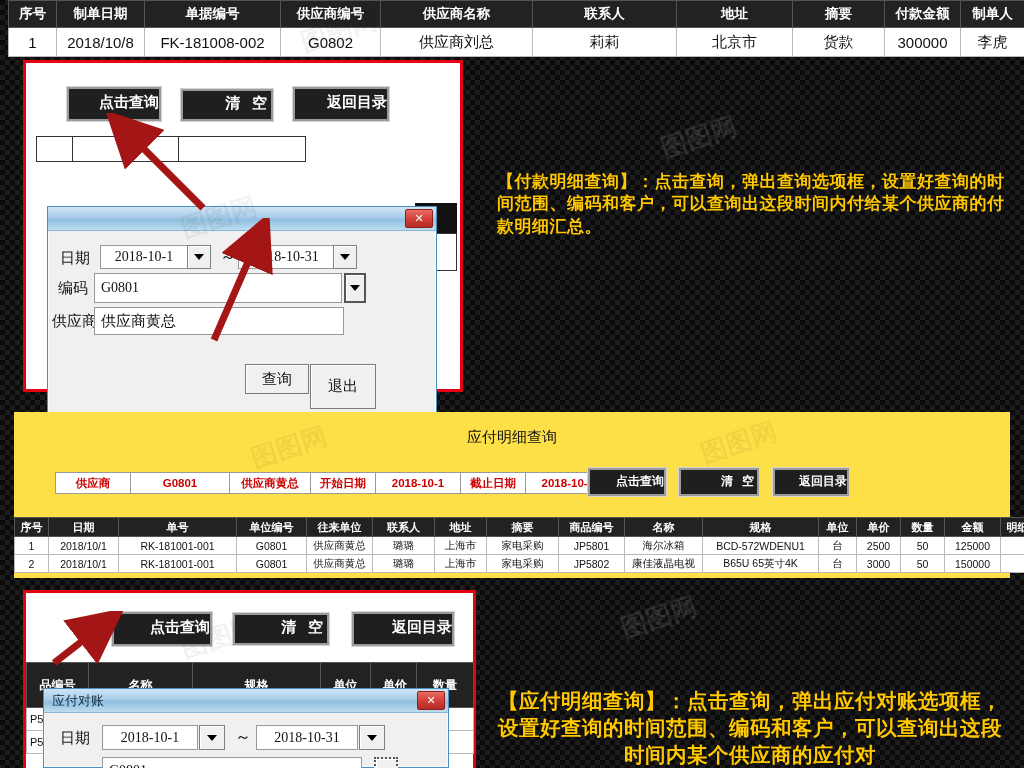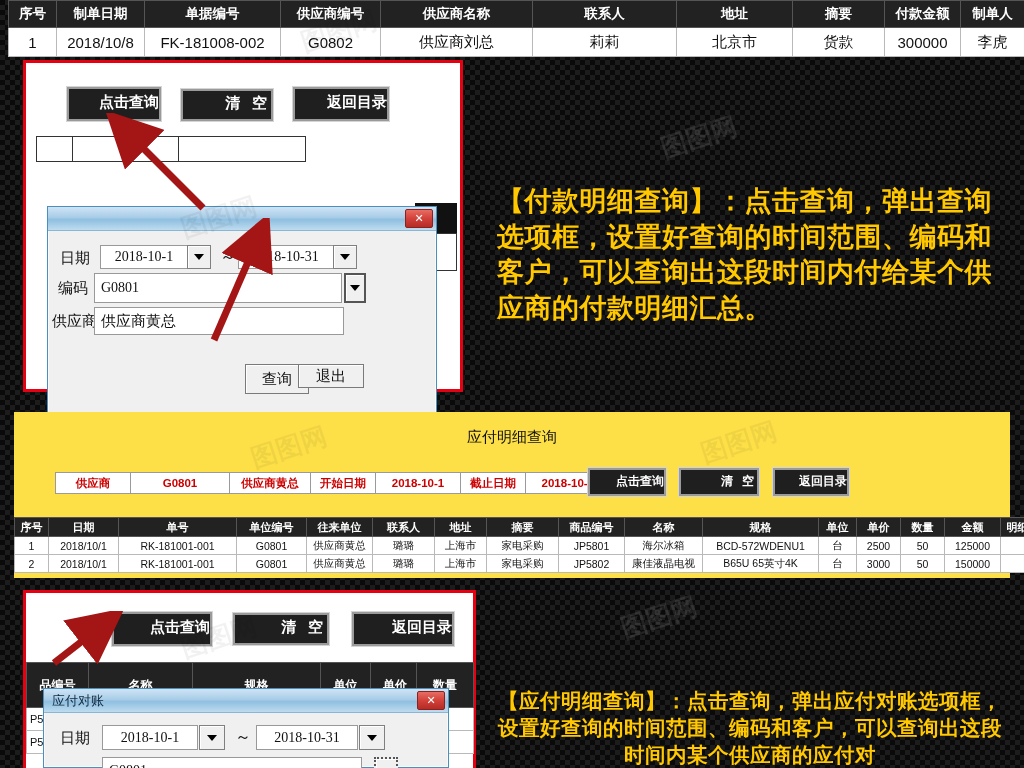--- a/index.html
+++ b/index.html
@@ -101,21 +101,21 @@
   
   .arrow{position:absolute;pointer-events:none;}
 
   
   .annot{
     position:absolute;color:#ffc800;font-weight:bold;
     font-family:"DejaVu Sans",sans-serif;
     line-height:1.32;letter-spacing:.5px;
     text-shadow:0 0 1px #000;
   }
-  #annot-payment{left:497px;top:183px;width:510px;font-size:27px;}
+  #annot-payment{left:497px;top:170px;width:510px;font-size:17px;}
   #annot-acct{left:490px;top:688px;width:520px;font-size:20.5px;text-align:center;}
 
   
   #panel-mid{position:absolute;left:14px;top:412px;width:996px;height:166px;background:#fde047;}
   #mid-title{position:absolute;left:0;top:16px;width:996px;text-align:center;font-size:15px;color:#111;}
   #crit-table{position:absolute;left:41px;top:60px;font-size:11.5px;border-collapse:collapse;}
   #crit-table td{border:1px solid #9a9a9a;color:#cc0000;font-weight:bold;text-align:center;height:20px;padding:0 6px;background:#fff;white-space:nowrap;}
   #mid-btn-query{position:absolute;left:588px;top:468px;width:74px;height:24px;line-height:22px;font-size:12px;}
   #mid-btn-clear{position:absolute;left:679px;top:468px;width:76px;height:24px;line-height:22px;font-size:12px;letter-spacing:3px;}
   #mid-btn-back {position:absolute;left:773px;top:468px;width:72px;height:24px;line-height:22px;font-size:12px;}
@@ -232,21 +232,21 @@
       <span class="fld-label" style="left:10px;top:48px">编码</span>
       <div class="txtbox lead" style="left:46px;top:42px;width:248px;height:30px">G0801</div>
       <div class="ddbtn" style="left:296px;top:42px;width:22px;height:30px;border:2px solid #555;">
           <i class="caret"></i>
         </div>
 
       <span class="fld-label" style="left:4px;top:81px">供应商</span>
       <div class="txtbox lead" style="left:46px;top:76px;width:250px;height:28px;font-family:'DejaVu Sans',sans-serif;font-size:15px">供应商黄总</div>
 
       <div class="dlg-btn" style="left:197px;top:133px;width:64px;height:30px">查询</div>
-      <div class="dlg-btn" style="left:250px;top:133px;width:66px;height:24px">退出</div>
+      <div class="dlg-btn" style="left:262px;top:133px;width:66px;height:45px">退出</div>
     </div>
   </div>
 
   <svg class="arrow" style="left:72px;top:50px;width:120px;height:100px" viewBox="0 0 120 100">
     <defs>
         <marker id="ah1" markerWidth="8" markerHeight="8" refX="5" refY="4" orient="auto">
       <path d="M0,0 L8,4 L0,8 Z" fill="#a41515"></path>
         </marker>
       </defs>
     <line x1="105" y1="95" x2="22" y2="12" stroke="#a41515" stroke-width="7" marker-end="url(#ah1)"></line>

